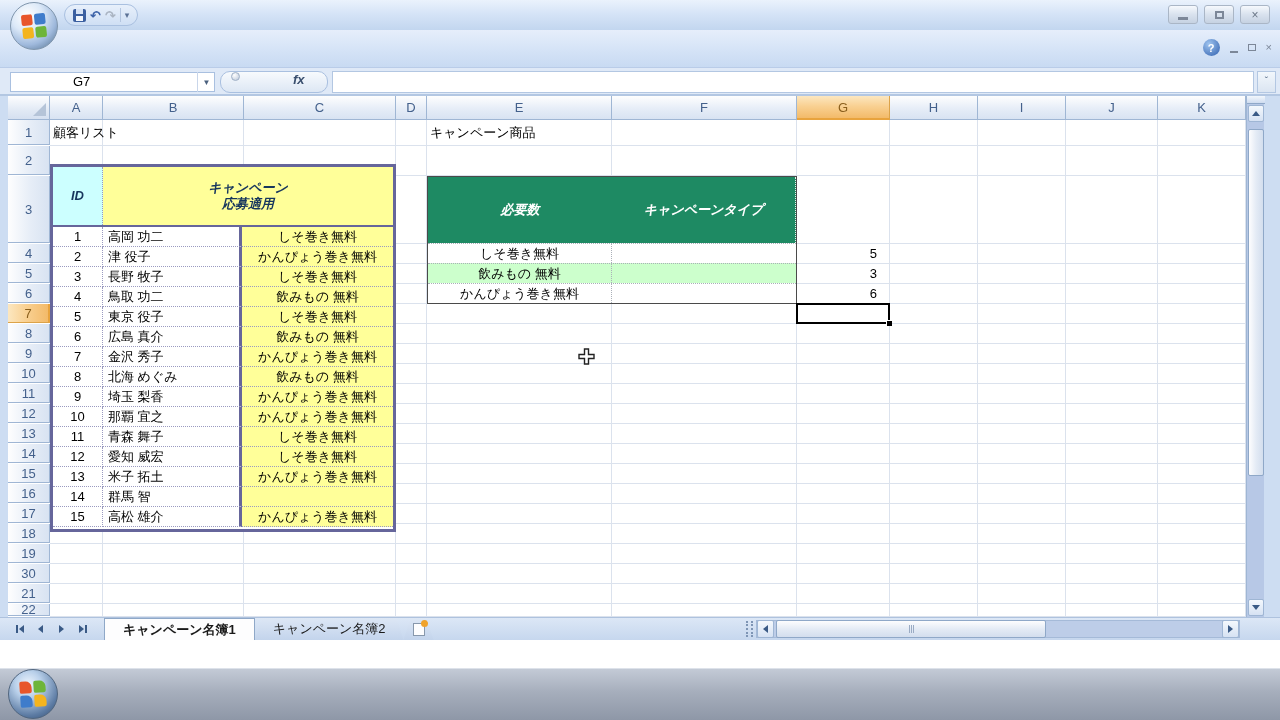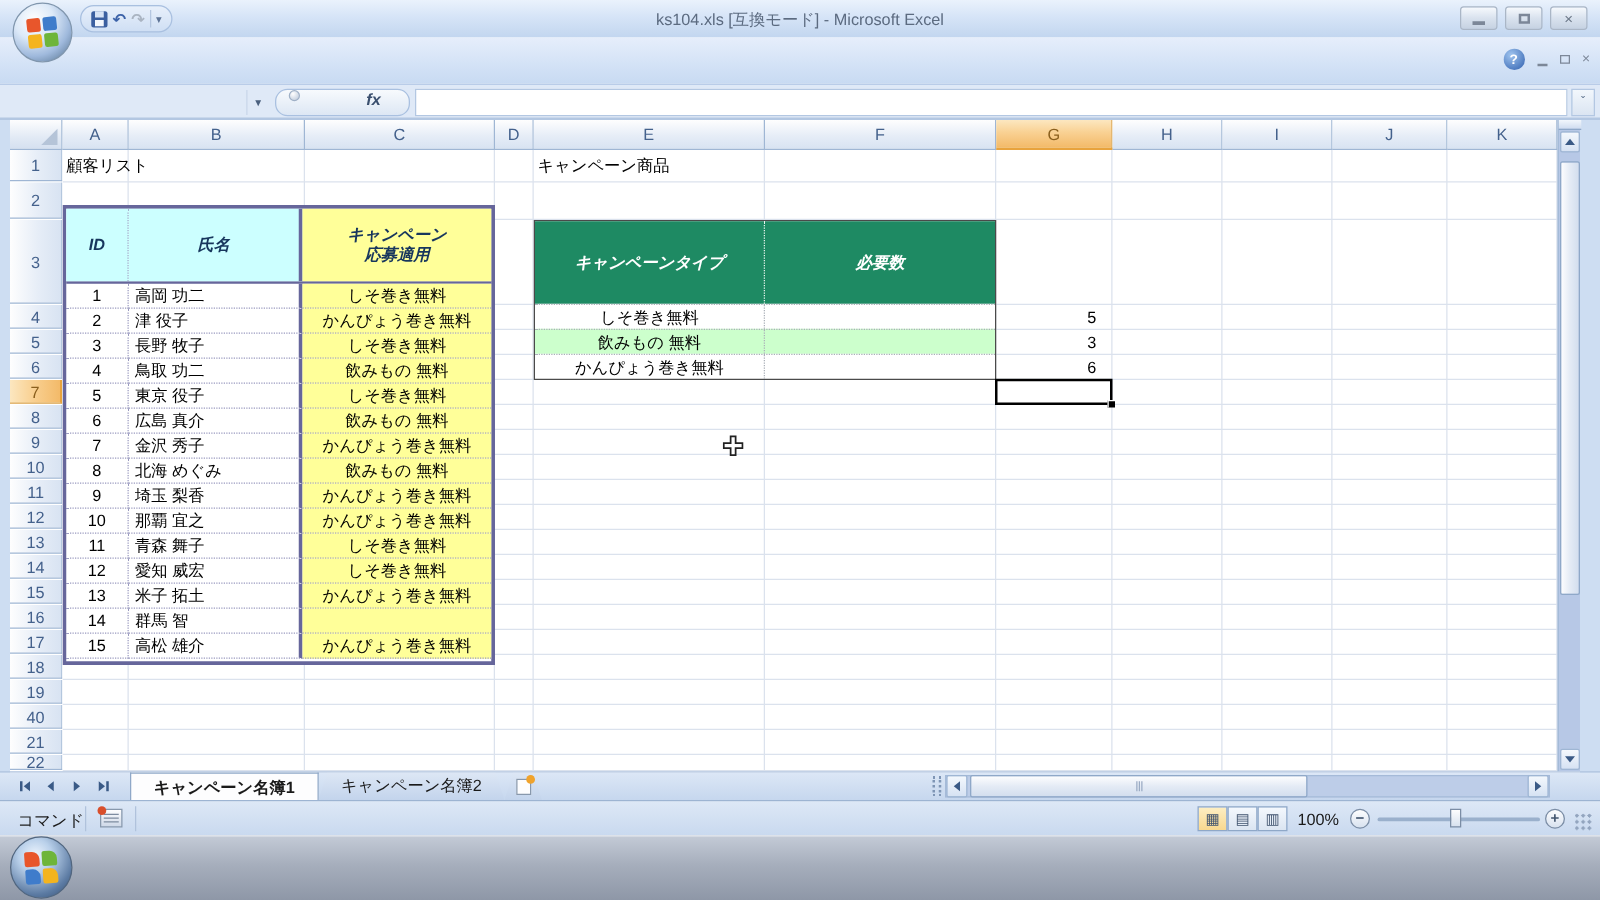--- a/index.html
+++ b/index.html
@@ -173,21 +173,20 @@
     border:1px solid #51667f;display:flex;align-items:center;justify-content:center;}
   .flag{width:26px;height:26px;display:grid;grid-template-columns:12px 12px;grid-template-rows:12px 12px;gap:1.5px;transform:rotate(-4deg);}
   .flag span{border-radius:2px 6px 2px 2px;}
 </style>
 </head>
 <body>
 
 <div class="screen">
 
   <div class="titlebar">
-    <div class="title-text">ks104.xls [互換モード] - Microsoft Excel</div>
     <div class="win-controls">
       <div class="win-btn">
           <span class="bar"></span>
         </div>
       <div class="win-btn">
           <span class="box"></span>
         </div>
       <div class="win-btn">×</div>
     </div>
   </div>
@@ -215,20 +214,21 @@
           <span class="bar"></span>
         </span>
       <span class="mini">
           <span class="box"></span>
         </span>
       <span class="mini">×</span>
     </div>
   </div>
 
   <div class="formulabar">
+    <div class="namebox">G7</div>
     <div class="namebox-drop">▼</div>
     <div class="fxarea">
       <span class="fxdot"></span>
       <span class="fxlabel">fx</span>
     </div>
     <div class="fml-input"></div>
     <div class="fml-expand">ˇ</div>
   </div>
 
   <div class="frame-left"></div>
@@ -260,21 +260,21 @@
       <div class="rowh" style="top: 244px; height: 19px; line-height: 19px;">10</div>
       <div class="rowh" style="top: 264px; height: 19px; line-height: 19px;">11</div>
       <div class="rowh" style="top: 284px; height: 19px; line-height: 19px;">12</div>
       <div class="rowh" style="top: 304px; height: 19px; line-height: 19px;">13</div>
       <div class="rowh" style="top: 324px; height: 19px; line-height: 19px;">14</div>
       <div class="rowh" style="top: 344px; height: 19px; line-height: 19px;">15</div>
       <div class="rowh" style="top: 364px; height: 19px; line-height: 19px;">16</div>
       <div class="rowh" style="top: 384px; height: 19px; line-height: 19px;">17</div>
       <div class="rowh" style="top: 404px; height: 19px; line-height: 19px;">18</div>
       <div class="rowh" style="top: 424px; height: 19px; line-height: 19px;">19</div>
-      <div class="rowh" style="top: 444px; height: 19px; line-height: 19px;">40</div>
+      <div class="rowh" style="top: 444px; height: 19px; line-height: 19px;">30</div>
       <div class="rowh" style="top: 464px; height: 19px; line-height: 19px;">21</div>
       <div class="rowh" style="top: 484px; height: 12px; line-height: 12px;">22</div>
     </div>
 
   <div class="grid">
     <div id="gridlines">
         <div class="vline" style="left: 52px;"></div>
         <div class="vline" style="left: 193px;"></div>
         <div class="vline" style="left: 345px;"></div>
         <div class="vline" style="left: 376px;"></div>
@@ -308,21 +308,20 @@
         <div class="hline" style="top: 483px;"></div>
         <div class="hline" style="top: 496px;"></div>
       </div>
 
     <div class="cell-label" style="left:3px;top:0;">顧客リスト</div>
     <div class="cell-label" style="left:380px;top:0;">キャンペーン商品</div>
 
     <div class="ltable">
       <div class="lt-head">
         <div class="lt-h lt-c1">ID</div>
-        <div class="lt-h lt-c2">氏名</div>
         <div class="lt-h lt-c3">
           <span>キャンペーン</span>
           <span>応募適用</span>
         </div>
       </div>
 
         <div class="lt-row">
           <div class="lt-c1">1</div>
           <div class="lt-c2">高岡 功二</div>
           <div class="lt-c3">しそ巻き無料</div>
@@ -409,22 +408,22 @@
         <div class="lt-row">
           <div class="lt-c1">15</div>
           <div class="lt-c2">高松 雄介</div>
           <div class="lt-c3">かんぴょう巻き無料</div>
         </div>
 
     </div>
 
     <div class="rtable">
       <div class="rt-head">
+        <div class="rt-h rt-h2">必要数</div>
         <div class="rt-h rt-h1">キャンペーンタイプ</div>
-        <div class="rt-h rt-h2">必要数</div>
       </div>
 
         <div class="rt-row">
           <div class="c1">しそ巻き無料</div>
           <div class="c2"></div>
         </div>
 
         <div class="rt-row hl">
           <div class="c1">飲みもの 無料</div>
           <div class="c2"></div>
@@ -504,37 +503,20 @@
     <div class="hs-thumb">
         <i></i>
         <i></i>
         <i></i>
       </div>
     <div class="hs-btn" style="left:1222px;">
         <span class="tri-right"></span>
       </div>
   </div>
 
-  <div class="statusbar">
-    <div class="st-mode">コマンド</div>
-    <div class="st-sep" style="left:68px;"></div>
-    <div class="macro-ico"></div>
-    <div class="st-sep" style="left:108px;"></div>
-    <div class="viewbtns">
-      <div class="viewbtn active">▦</div>
-      <div class="viewbtn">▤</div>
-      <div class="viewbtn">▥</div>
-    </div>
-    <div class="st-zoom">100%</div>
-    <div class="zbtn" style="left:1080px;">−</div>
-    <div class="ztrack"></div>
-    <div class="zthumb"></div>
-    <div class="zbtn" style="left:1236px;">+</div>
-    <div class="st-grip"></div>
-  </div>
 
   <div class="taskbar">
     
     
 
     
     
 
     
     

